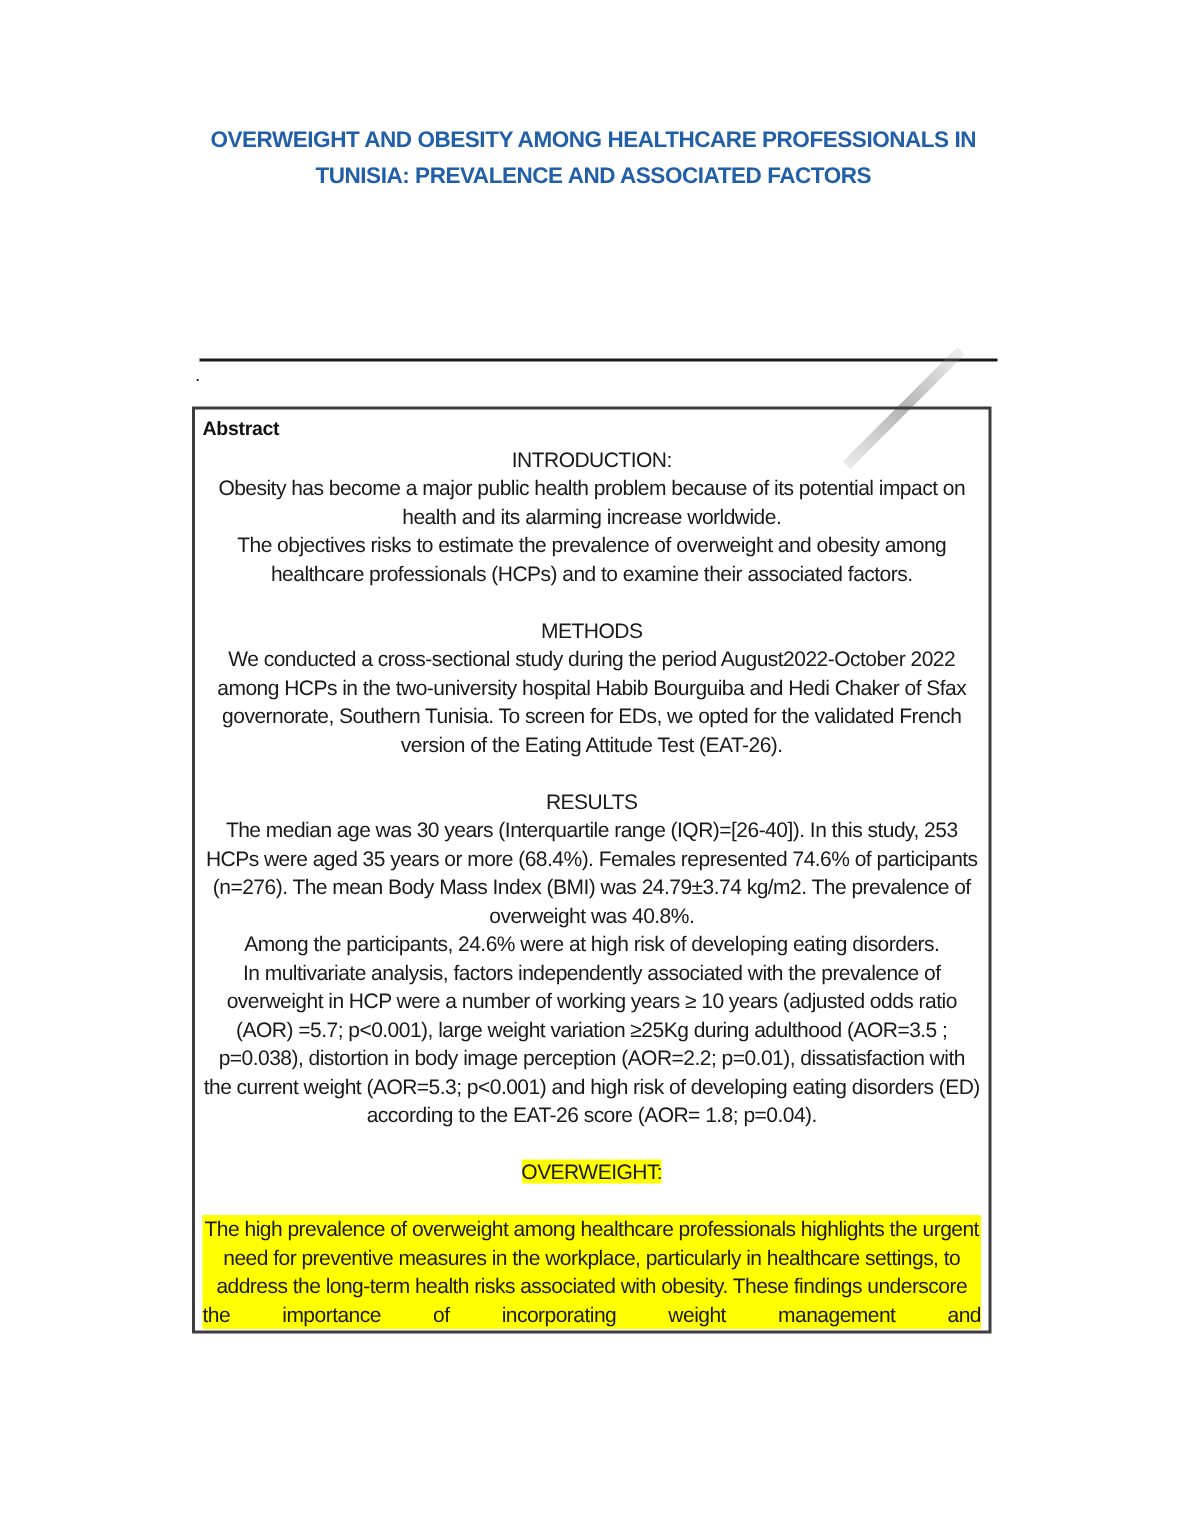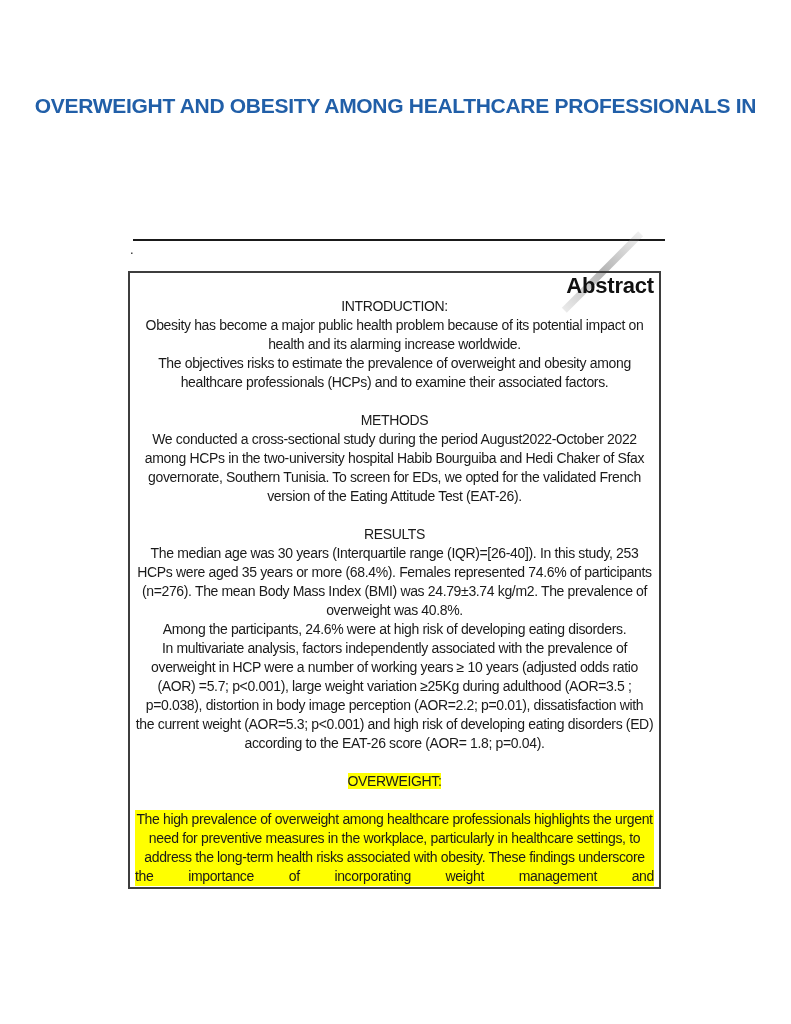--- a/index.html
+++ b/index.html
@@ -11,27 +11,27 @@
     position: relative;
     width: 791px;
     height: 1024px;
     background: #ffffff;
     font-family: "Liberation Sans", "DejaVu Sans", sans-serif;
     color: var(--text, #1a1a1a);
     overflow: hidden;
   }
   .paper-title {
     position: absolute;
-    top: 94px;
+    top: 82px;
     left: 0;
     width: 100%;
     text-align: center;
     color: var(--title_blue, #215FA8);
     font-weight: bold;
-    font-size: 21px;
+    font-size: 15px;
     letter-spacing: -0.3px;
     line-height: 24px;
   }
   .paper-title span { display: block; }
   .divider {
     position: absolute;
     top: 239px;
     left: 133px;
     width: 532px;
     height: 0;
@@ -64,25 +64,24 @@
     box-sizing: border-box;
     border: 2px solid var(--border, #3d3d3d);
     padding: 2px 5px 0 5px;
     overflow: hidden;
     font-size: 14px;
     letter-spacing: -0.35px;
     line-height: 19px;
   }
   .abstract-box h2 {
     margin: 0;
-    font-size: 22px;
+    font-size: 13px;
     line-height: 22px;
     letter-spacing: -0.2px;
     color: #111111;
-    text-align: right;
   }
   .abstract-box p {
     margin: 0;
     text-align: center;
   }
   .spacer { height: 19px; }
   .hl-inline {
     background: var(--highlight_yellow, #FFFF00);
   }
   .hl-block {
@@ -91,20 +90,21 @@
     text-align-last: justify;
   }
 </style>
 </head>
 <body>
 
 <div class="page">
 
   <div class="paper-title">
     <span>OVERWEIGHT AND OBESITY AMONG HEALTHCARE PROFESSIONALS IN</span>
+    <span>TUNISIA: PREVALENCE AND ASSOCIATED FACTORS</span>
   </div>
 
   <div class="divider"></div>
 
   <div class="stray-period">.</div>
 
   <div class="watermark-stroke"></div>
 
   <div class="abstract-box">
     <h2>Abstract</h2>

